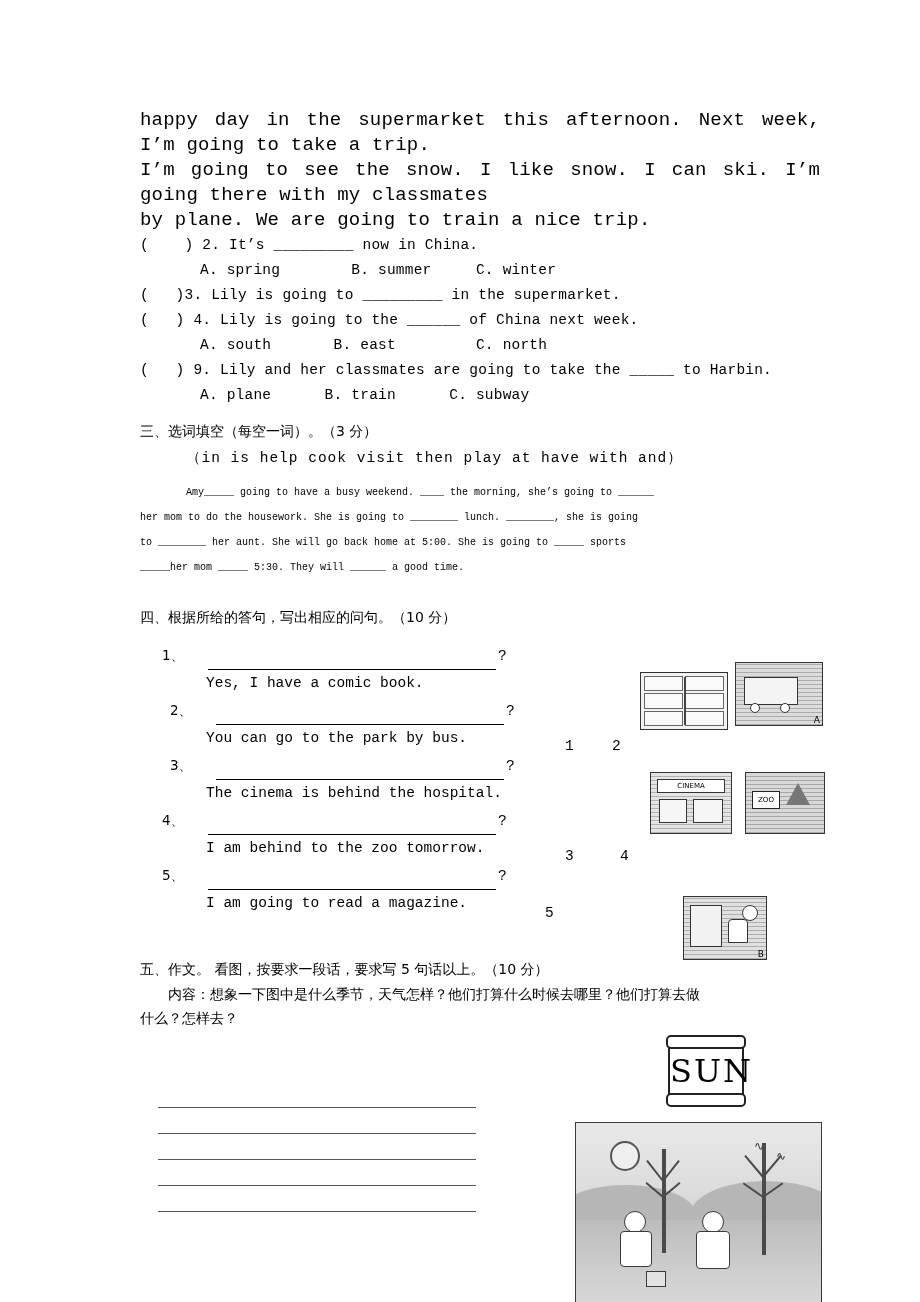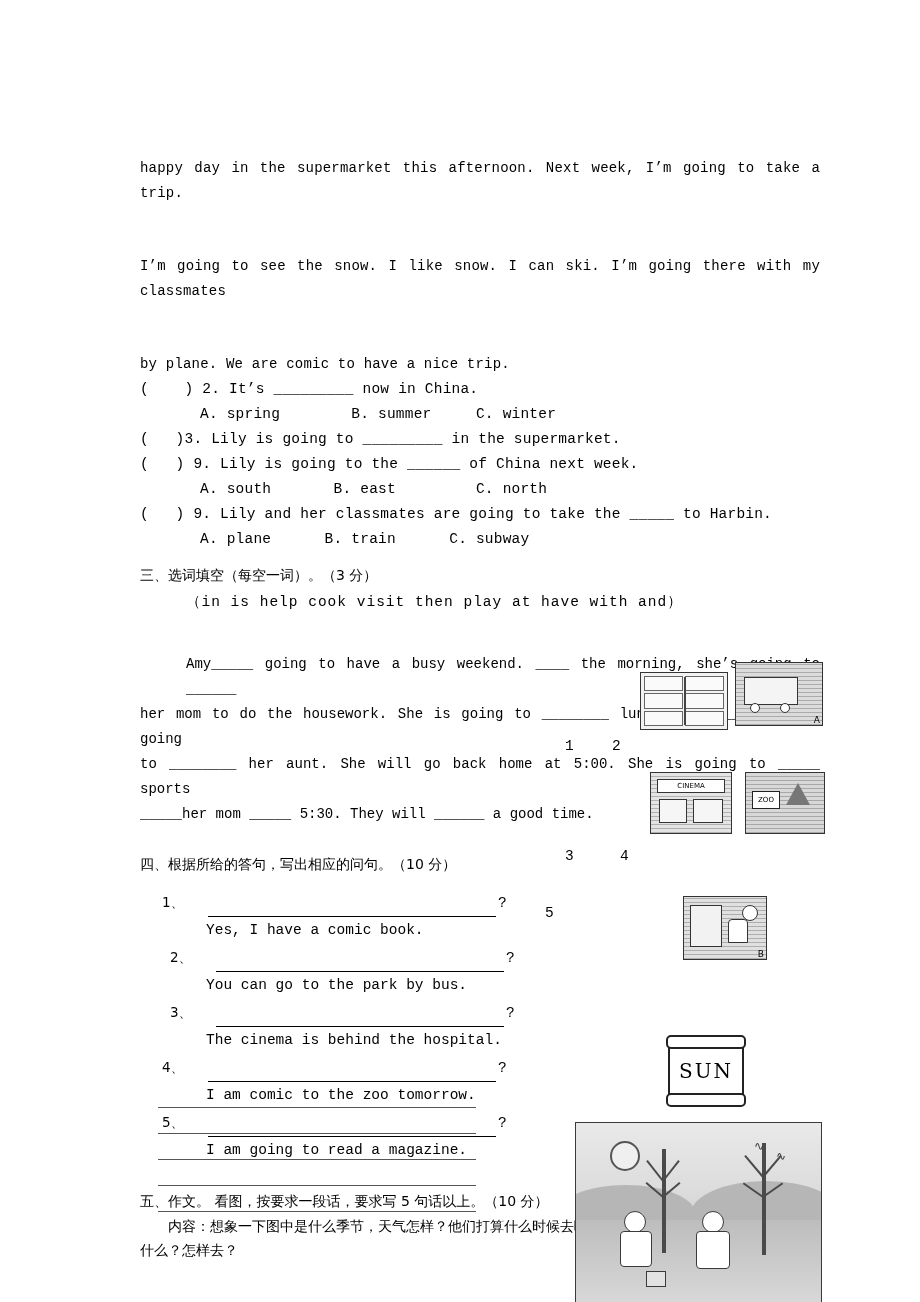--- a/index.html
+++ b/index.html
@@ -22,46 +22,45 @@
     top: 108px;
     width: 680px;
   }
   .line {
     font-size: 14.5px;
     line-height: 25px;
     white-space: pre-wrap;
     letter-spacing: 0.2px;
   }
   .para {
-    font-size: 14px;
+    font-size: 19px;
     line-height: 25px;
     text-align: justify;
     letter-spacing: 0.2px;
-    margin-top: 48px;
   }
   .indent2 { padding-left: 60px; }
   .cn {
     font-family: "DejaVu Sans", sans-serif;
     font-size: 14px;
   }
   .sec-head {
     font-family: "DejaVu Sans", sans-serif;
     font-size: 14px;
     line-height: 26px;
     margin-top: 10px;
   }
   .wordbank {
     padding-left: 46px;
     font-size: 14.5px;
     line-height: 28px;
     letter-spacing: 1px;
   }
   .cloze {
-    margin-top: 36px;
-    font-size: 14px;
+    margin-top: 8px;
+    font-size: 10px;
     line-height: 25px;
     text-align: justify;
   }
   .cloze .first { padding-left: 46px; }
   .qa-block {
     margin-top: 12px;
   }
   .qa-row {
     font-size: 14.5px;
     line-height: 27px;
@@ -123,21 +122,21 @@
     border: 2px solid #222;
     background: #fff;
     border-radius: 2px;
   }
   .sun-sign .txt {
     position: absolute;
     left: 0; right: 0; top: 50%;
     transform: translateY(-50%);
     text-align: center;
     font-family: "DejaVu Serif", serif;
-    font-size: 20px;
+    font-size: 32px;
     letter-spacing: 2px;
   }
   .scene {
     position: absolute;
     border: 1px solid #3a3a3a;
     overflow: hidden;
     background: linear-gradient(#e9e9e9 0%, #dcdcdc 38%, #cfcfcf 60%, #e6e6e6 100%);
   }
   .scene .ground {
     position: absolute;
@@ -216,31 +215,31 @@
 </head>
 <body>
 
 <div class="page">
 
   <div class="content">
 
     <div>
       <div class="para">happy day in the supermarket this afternoon. Next week, I’m going to take a trip.</div>
       <div class="para">I’m going to see the snow. I like snow. I can ski. I’m going there with my classmates</div>
-      <div class="para">by plane. We are comic to have a nice trip.</div>
+      <div class="para">by plane. We are going to train a nice trip.</div>
     </div>
 
     <div>
 
       <div class="line">(    ) 2. It’s _________ now in China.</div>
       <div class="line indent2">A. spring        B. summer     C. winter</div>
 
       <div class="line">(   )3. Lily is going to _________ in the supermarket.</div>
 
-      <div class="line">(   ) 9. Lily is going to the ______ of China next week.</div>
+      <div class="line">(   ) 4. Lily is going to the ______ of China next week.</div>
       <div class="line indent2">A. south       B. east         C. north</div>
 
       <div class="line">(   ) 9. Lily and her classmates are going to take the _____ to Harbin.</div>
       <div class="line indent2">A. plane      B. train      C. subway</div>
     </div>
 
     <div class="sec-head">三、选词填空（每空一词）。（3 分）</div>
     <div class="wordbank">（in  is  help  cook  visit  then  play  at  have  with  and）</div>
 
     <div class="cloze">
@@ -264,29 +263,29 @@
       <div class="answer">You can go to the park by bus.</div>
 
       <div class="qa-row" style="padding-left:30px;">
         <span class="qnum">3、</span><span class="blankline" style="width:288px;"></span><span>?</span>
       </div>
       <div class="answer">The cinema is behind the hospital.</div>
 
       <div class="qa-row" style="padding-left:22px;">
         <span class="qnum">4、</span><span class="blankline" style="width:288px;"></span><span>?</span>
       </div>
-      <div class="answer">I am comic to the zoo tomorrow.</div>
+      <div class="answer">I am behind to the zoo tomorrow.</div>
 
       <div class="qa-row" style="padding-left:22px;">
         <span class="qnum">5、</span><span class="blankline" style="width:288px;"></span><span>?</span>
       </div>
       <div class="answer">I am going to read a magazine.</div>
     </div>
 
-    <div class="sec-head" style="margin-top:24px;">五、作文。  看图，按要求一段话，要求写 5 句话以上。（10 分）</div>
+    <div class="sec-head" style="margin-top:39px;">五、作文。  看图，按要求一段话，要求写 5 句话以上。（10 分）</div>
     <div class="cn" style="padding-left:28px; line-height:24px;">内容：想象一下图中是什么季节，天气怎样？他们打算什么时候去哪里？他们打算去做</div>
     <div class="cn" style="line-height:24px;">什么？怎样去？</div>
   </div>
 
   <div class="rules">
     <div class="rule"></div>
     <div class="rule"></div>
     <div class="rule"></div>
     <div class="rule"></div>
     <div class="rule"></div>

